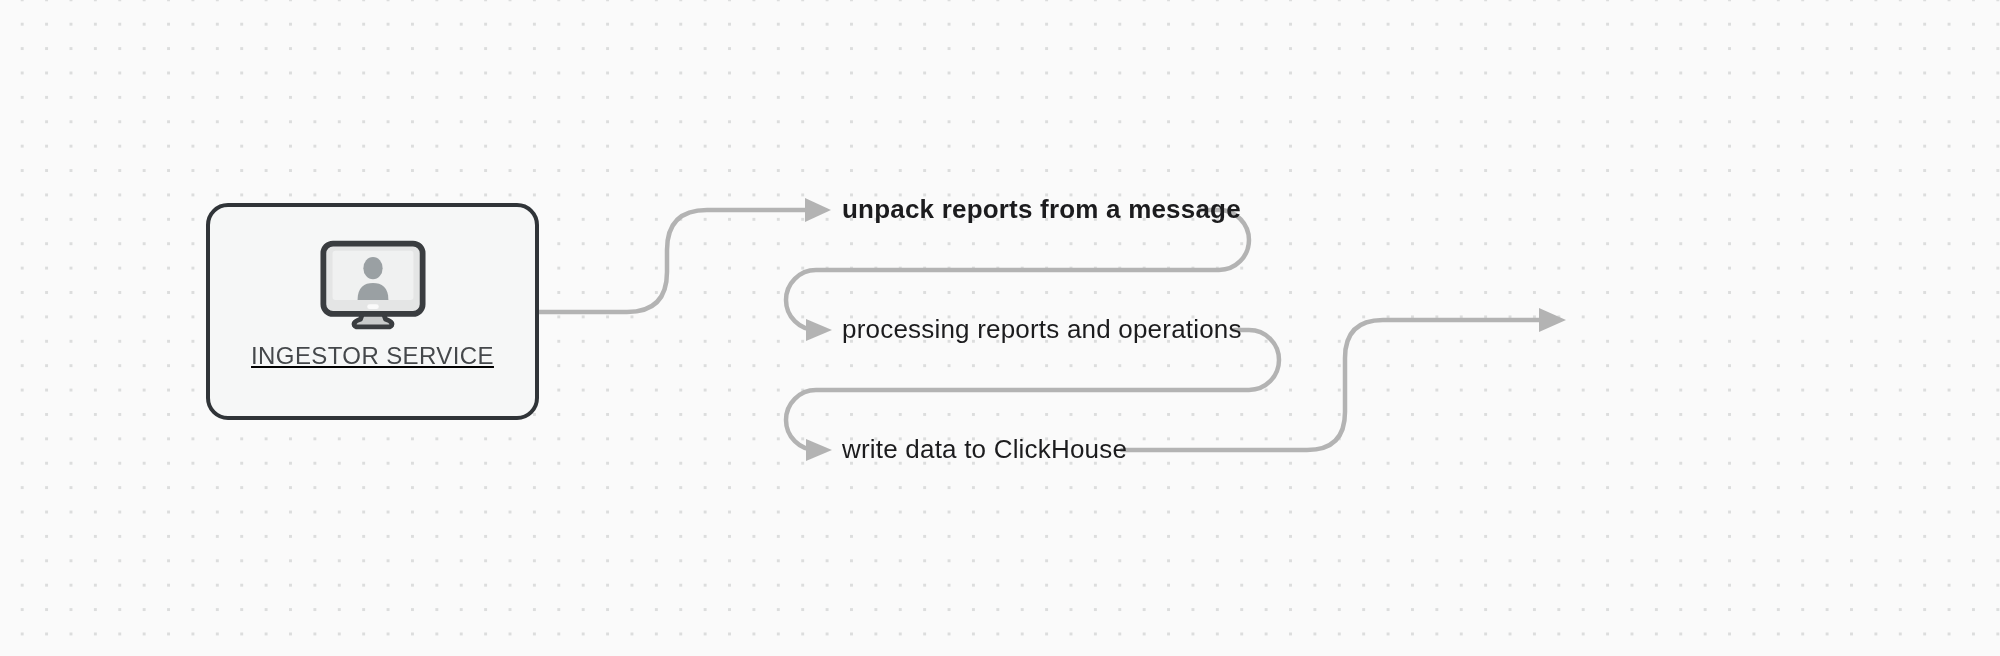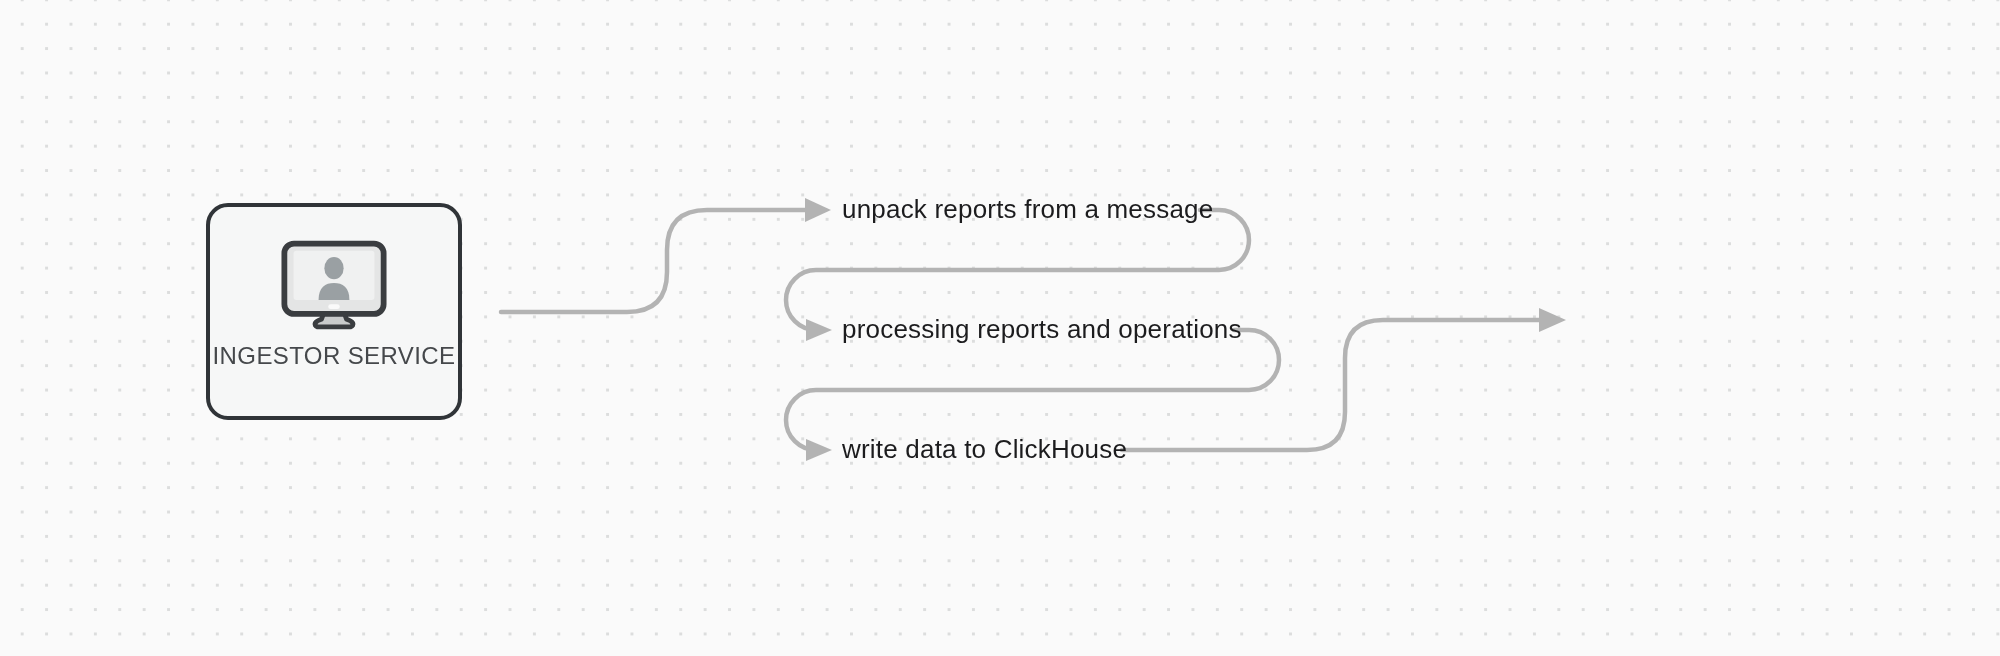--- a/index.html
+++ b/index.html
@@ -29,22 +29,23 @@
     box-sizing: border-box;
     background: #f6f7f7;
     border: 4px solid #303438;
     border-radius: 22px;
     display: flex;
     flex-direction: column;
     align-items: center;
   }
   .node-ingestor {
     left: 206px; top: 203px;
-    width: 256px; height: 217px;
+    width: 333px; height: 217px;
     padding-top: 33px;
+    text-decoration: underline;
   }
   .node-clickhouse {
     left: 1582px; top: 210px;
     width: 216px; height: 218px;
     padding-top: 36px;
   }
   .node-label {
     color: #45484b;
     font-size: 24px;
     letter-spacing: 0.4px;
@@ -63,21 +64,21 @@
     background: #FFC805;
   }
   .step-label {
     position: absolute;
     transform: translateY(-52%);
     font-size: 26px;
     color: #1c1c1e;
     white-space: nowrap;
     letter-spacing: 0.2px;
   }
-  .step-1 { left: 842px; top: 210px; }
+  .step-1 { left: 842px; top: 210px; font-weight: bold; }
   .step-2 { left: 842px; top: 330px; }
   .step-3 { left: 842px; top: 450px; }
 </style>
 </head>
 <body>
 
 <div class="canvas">
 
   <svg class="connector-layer" viewBox="0 0 2000 656" xmlns="http://www.w3.org/2000/svg">
     <g fill="none" stroke="#b3b3b3" stroke-width="4.5" stroke-linecap="round">

